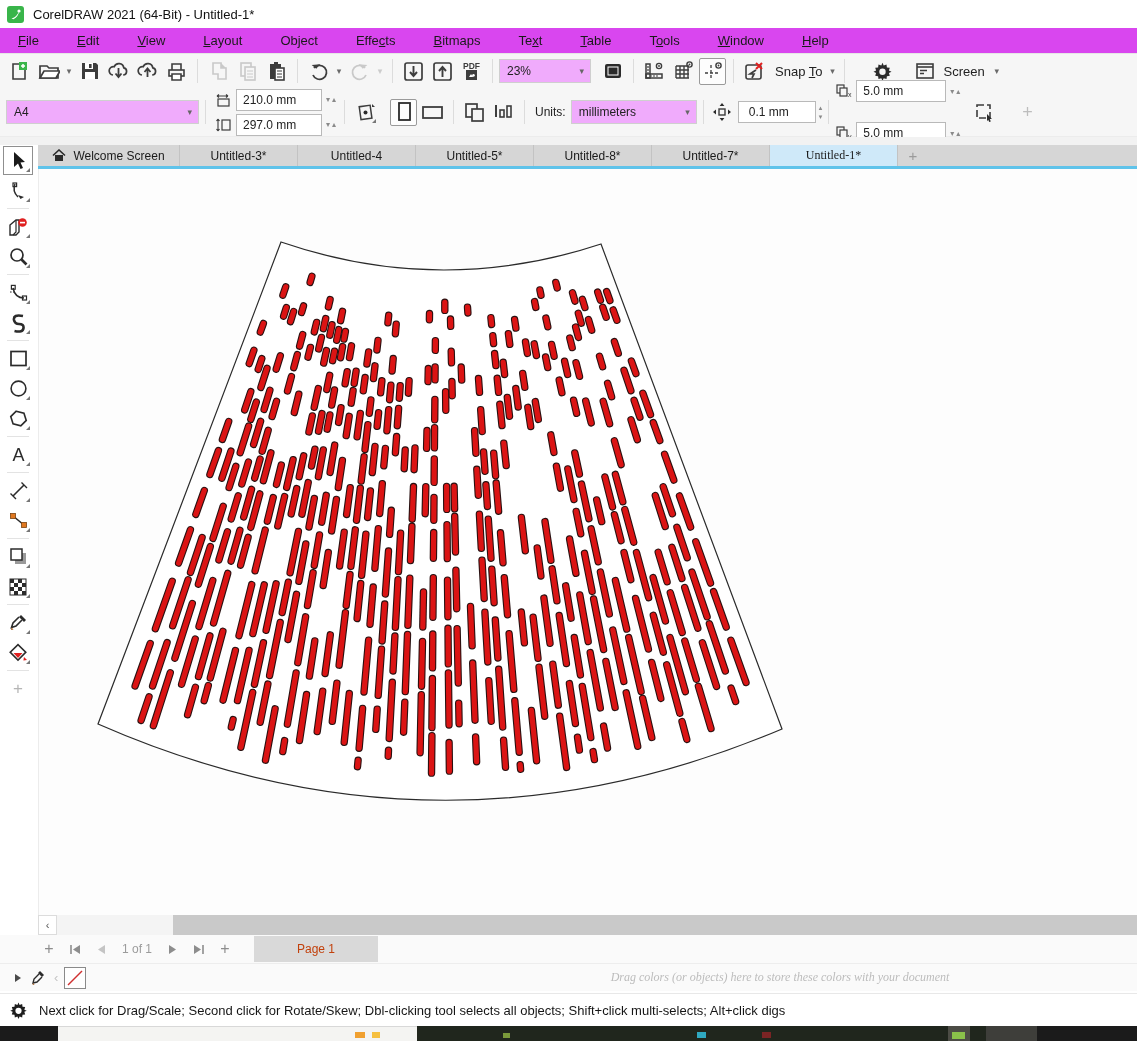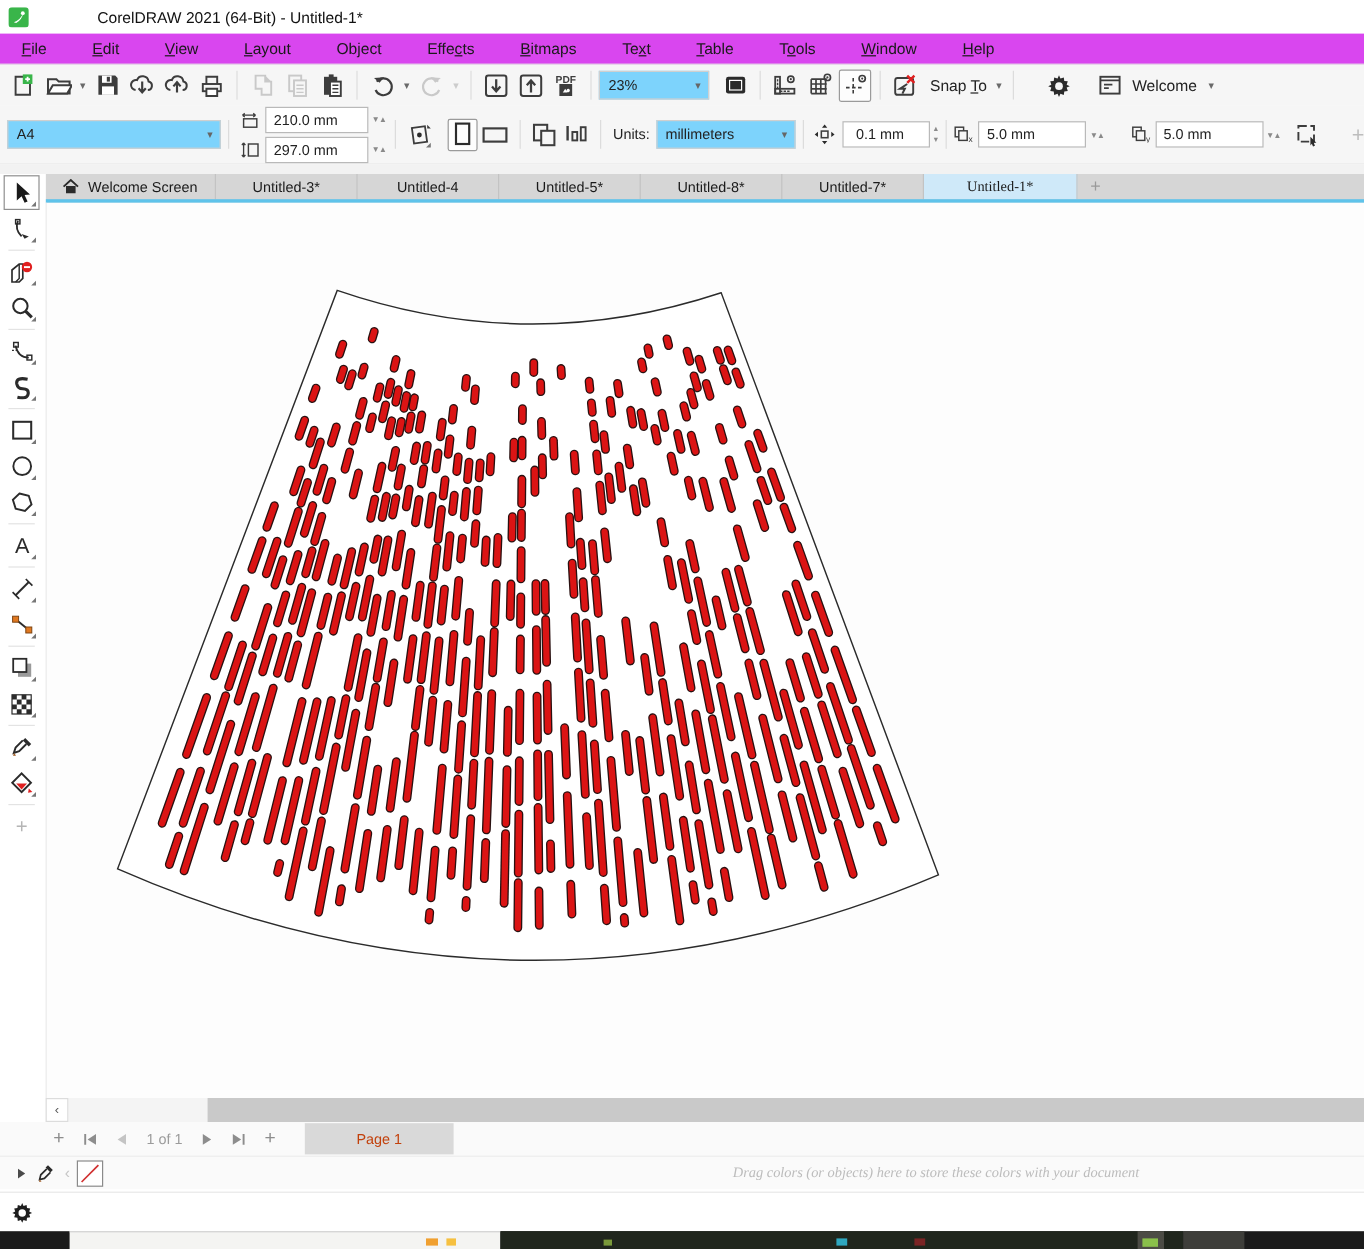--- a/index.html
+++ b/index.html
@@ -1,40 +1,40 @@
 <!DOCTYPE html>
 <html><head>
 <meta charset="utf-8">
 <style>
   * { margin:0; padding:0; box-sizing:border-box; }
   html,body { width:1137px; height:1041px; overflow:hidden;
     font-family:"Liberation Sans","DejaVu Sans",sans-serif; background:#fff; color:#1a1a1a; }
   u { text-decoration:underline; }
 
   
-  #titlebar { position:absolute; left:0; top:0; width:1137px; height:28px; background:#ffffff; display:flex; align-items:center;gap:48px; }
+  #titlebar { position:absolute; left:0; top:0; width:1137px; height:28px; background:#ffffff; display:flex; align-items:center; }
   #corel-logo { width:17px; height:17px; margin-left:7px; }
   #title-text { font-size:13px; margin-left:9px; color:#111; }
 
   
   #menubar { position:absolute; left:0; top:28px; width:1137px; height:26px; background:#d946ef; border-bottom:1px solid #e6e6e6; display:flex; align-items:center; }
   .menu-item { font-size:13px; padding:4px 13px; margin-left:12px; color:#1a1a1a; cursor:default; }
   .menu-item:first-child { margin-left:0; padding-left:18px; }
 
   
   #stdbar { position:absolute; left:0; top:54px; width:1137px; height:34px; background:#f6f6f6; display:flex; align-items:center; }
   #propbar { position:absolute; left:0; top:88px; width:1137px; height:49px; background:#f6f6f6; border-bottom:1px solid #ececec; display:flex; align-items:center; }
   #propgap { position:absolute; left:0; top:137px; width:1137px; height:8px; background:#f2f2f2; }
   .tbtn { width:27px; height:27px; display:flex; align-items:center; justify-content:center; margin:0 1px; border:1px solid transparent; border-radius:2px; color:#3d3d3d; }
   .tbtn.disabled { color:#c3c3c3; }
   .tbtn.pressed { border-color:#9a9a9a; background:#fdfdfd; }
   .drop { font-size:9px; color:#6a6a6a; width:12px; text-align:center; }
   .drop.disabled { color:#cccccc; }
   .sep { width:1px; height:24px; background:#dcdcdc; margin:0 6px; }
-  .combo { height:24px; background:#7dd3fc; border:1px solid #cfcfcf; display:flex; align-items:center; font-size:12px; padding-left:7px; color:#222;gap:12px; }
+  .combo { height:24px; background:#f0abfc; border:1px solid #cfcfcf; display:flex; align-items:center; font-size:12px; padding-left:7px; color:#222;gap:12px; }
   .combo .carr { margin-left:auto; margin-right:6px; font-size:9px; color:#666; }
   .nfield { height:22px; background:#fff; border:1px solid #b9b9b9; font-size:12px; display:flex; align-items:center; padding-left:6px; color:#222; }
   .spinpair { font-size:8px; color:#8a8a8a; letter-spacing:2px; margin-left:4px; }
   .lbl { font-size:12px; color:#222; }
 
   
   #tabbar { position:absolute; left:38px; top:145px; width:1099px; height:24px; background:#d6d6d6; display:flex; }
   #tab-underline { position:absolute; left:38px; top:166px; width:1099px; height:3px; background:#5fc3ea; }
   .doctab { height:21px; display:flex; align-items:center; justify-content:center; font-size:12px; color:#1a1a1a; border-right:1px solid #c3c3c3; }
   .doctab.active { background:#cfe9f9;font-family:Liberation Serif, serif; }
@@ -255,21 +255,21 @@
         <circle cx="11.5" cy="11.8" r="3.2" fill="#f6f6f6"></circle>
       </svg>
   </div>
   <div class="tbtn" style="margin-left:14px">
     <svg width="20" height="20" viewBox="0 0 20 20">
         <rect x="2" y="3" width="16" height="14" fill="none" stroke="#3d3d3d" stroke-width="1.6"></rect>
         <path d="M2 6 h16" stroke="#3d3d3d" stroke-width="1.6"></path>
         <path d="M5 9.5 h7 M5 12.5 h4" stroke="#3d3d3d" stroke-width="1.4"></path>
       </svg>
   </div>
-  <span class="lbl" style="margin:0 6px 0 4px; font-size:13px;">Welcome</span>
+  <span class="lbl" style="margin:0 6px 0 4px; font-size:13px;">Screen</span>
   <span class="drop">▾</span>
 </div>
 
 <div id="propbar">
   <div class="combo" style="width:193px; margin-left:6px;">
     <span>A4</span>
     <span class="carr">▾</span>
   </div>
   <div class="sep"></div>
   <div style="display:flex; flex-direction:column; gap:3px; margin-left:4px;">
@@ -339,21 +339,21 @@
       <path d="M10 1 l-2.4 3 h4.8 z M10 19 l-2.4 -3 h4.8 z M1 10 l3 -2.4 v4.8 z M19 10 l-3 -2.4 v4.8 z" fill="#2b2b2b"></path>
     </svg>
   <div class="nfield" style="width:78px; margin-left:6px;padding-left:10px;">
       <span>0.1 mm</span>
     </div>
   <div style="display:flex; flex-direction:column; font-size:7px; color:#8a8a8a; line-height:9px; margin-left:3px;">
       <span>▴</span>
       <span>▾</span>
     </div>
   <div class="sep"></div>
-  <div style="display:flex; gap:20px;">
+  <div style="display:flex; flex-direction:column; gap:20px;">
     <div style="display:flex; align-items:center;">
       <svg width="18" height="14" viewBox="0 0 18 14">
           <rect x="2" y="1" width="7" height="8" fill="none" stroke="#3d3d3d" stroke-width="1.2"></rect>
           <rect x="5" y="4" width="7" height="8" fill="#f6f6f6" stroke="#3d3d3d" stroke-width="1.2"></rect>
           <text x="13" y="13" font-size="7" fill="#3d3d3d">x</text>
         </svg>
       <div class="nfield" style="width:90px; margin-left:3px;">
           <span>5.0 mm</span>
         </div>
       <span class="spinpair">▾▴</span>
@@ -1304,20 +1304,21 @@
       </svg>
   </div>
   <span id="palette-hint">Drag colors (or objects) here to store these colors with your document</span>
 </div>
 
 <div id="statusbar">
   <svg width="21" height="21" viewBox="0 0 23 23" style="margin-left:8px;">
       <path d="M11.5 2.8 l1.2 2.6 2.8 -0.9 0.4 2.9 2.9 0.4 -0.9 2.8 2.6 1.2 -2.6 1.2 0.9 2.8 -2.9 0.4 -0.4 2.9 -2.8 -0.9 -1.2 2.6 -1.2 -2.6 -2.8 0.9 -0.4 -2.9 -2.9 -0.4 0.9 -2.8 -2.6 -1.2 2.6 -1.2 -0.9 -2.8 2.9 -0.4 0.4 -2.9 2.8 0.9 z" fill="#1e1e1e"></path>
       <circle cx="11.5" cy="11.8" r="3.4" fill="#ffffff"></circle>
     </svg>
+  <span id="status-text">Next click for Drag/Scale; Second click for Rotate/Skew; Dbl-clicking tool selects all objects; Shift+click multi-selects; Alt+click digs</span>
 </div>
 
 <div id="taskbar">
   <div class="seg" style="left:58px; width:359px; background:#f4f4f2; border-top:1px solid #d8d8d8;"></div>
   <div class="seg" style="left:355px; width:10px; top:6px; height:6px; background:#f0a030;"></div>
   <div class="seg" style="left:372px; width:8px; top:6px; height:6px; background:#f6c040;"></div>
   <div class="seg" style="left:417px; width:569px; background:#20261d;"></div>
   <div class="seg" style="left:503px; width:7px; top:7px; height:5px; background:#7a9a3a;"></div>
   <div class="seg" style="left:697px; width:9px; top:6px; height:6px; background:#2fa8c0;"></div>
   <div class="seg" style="left:762px; width:9px; top:6px; height:6px; background:#7a2424;"></div>

